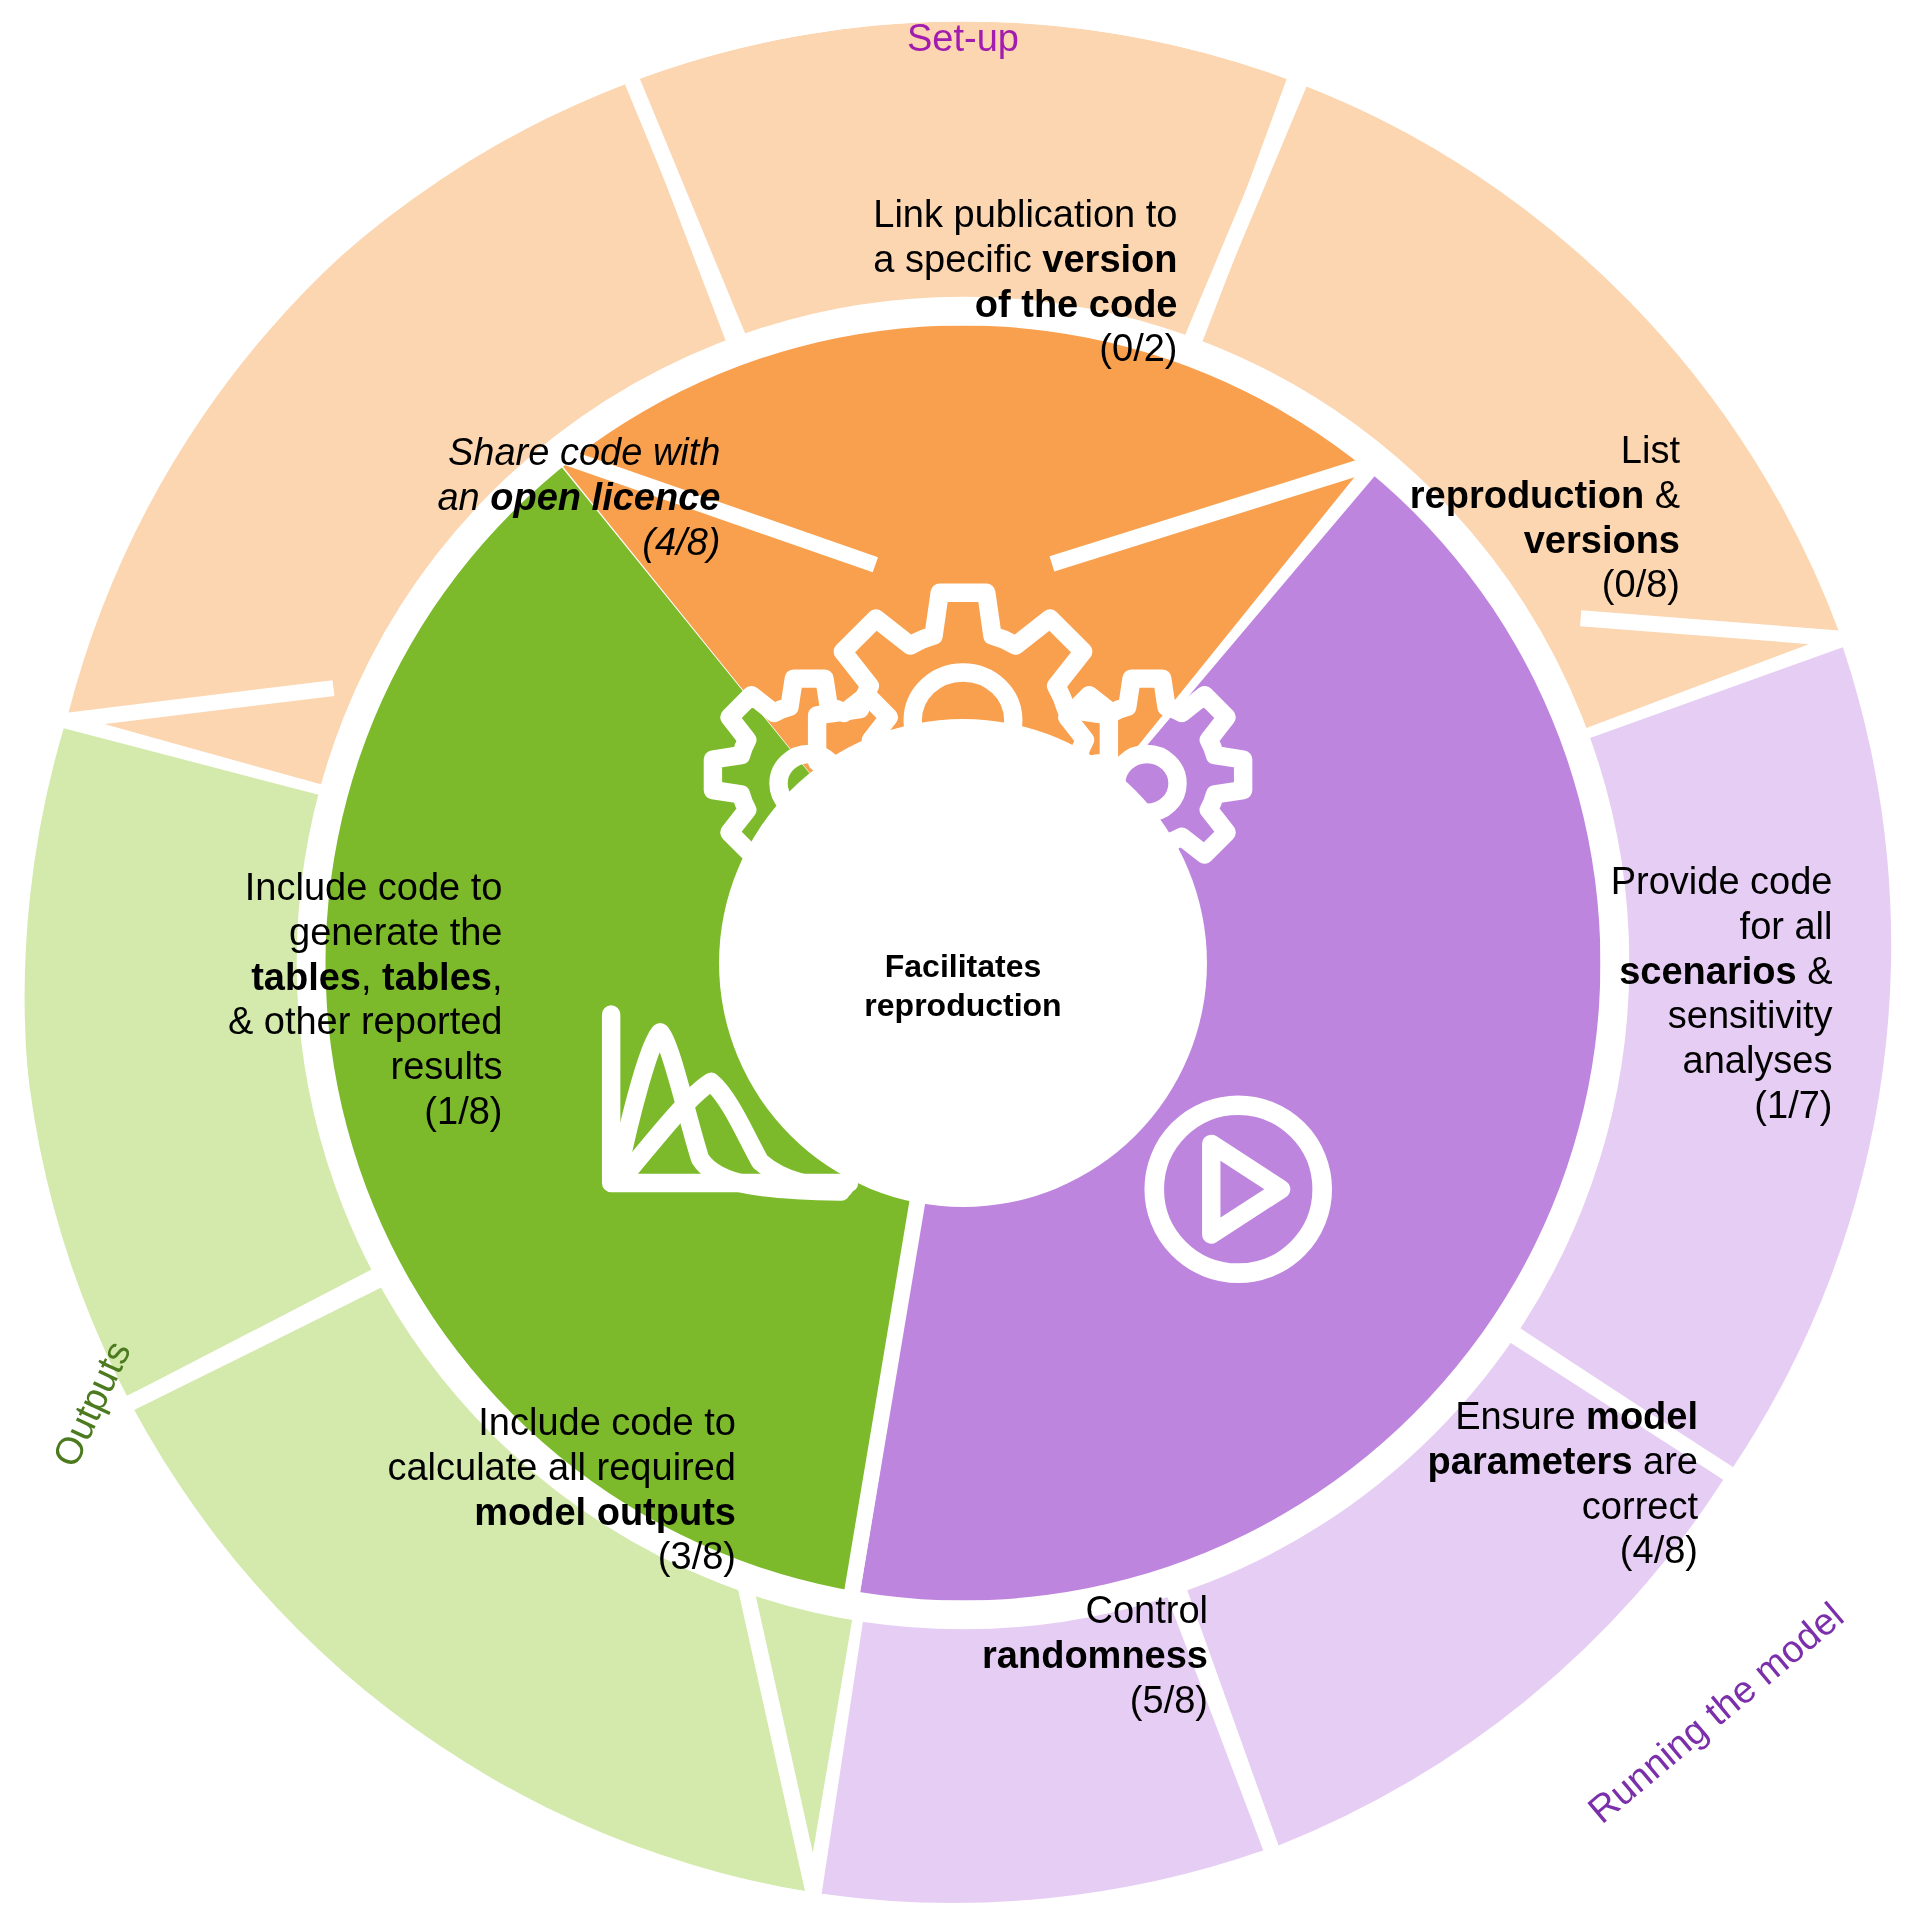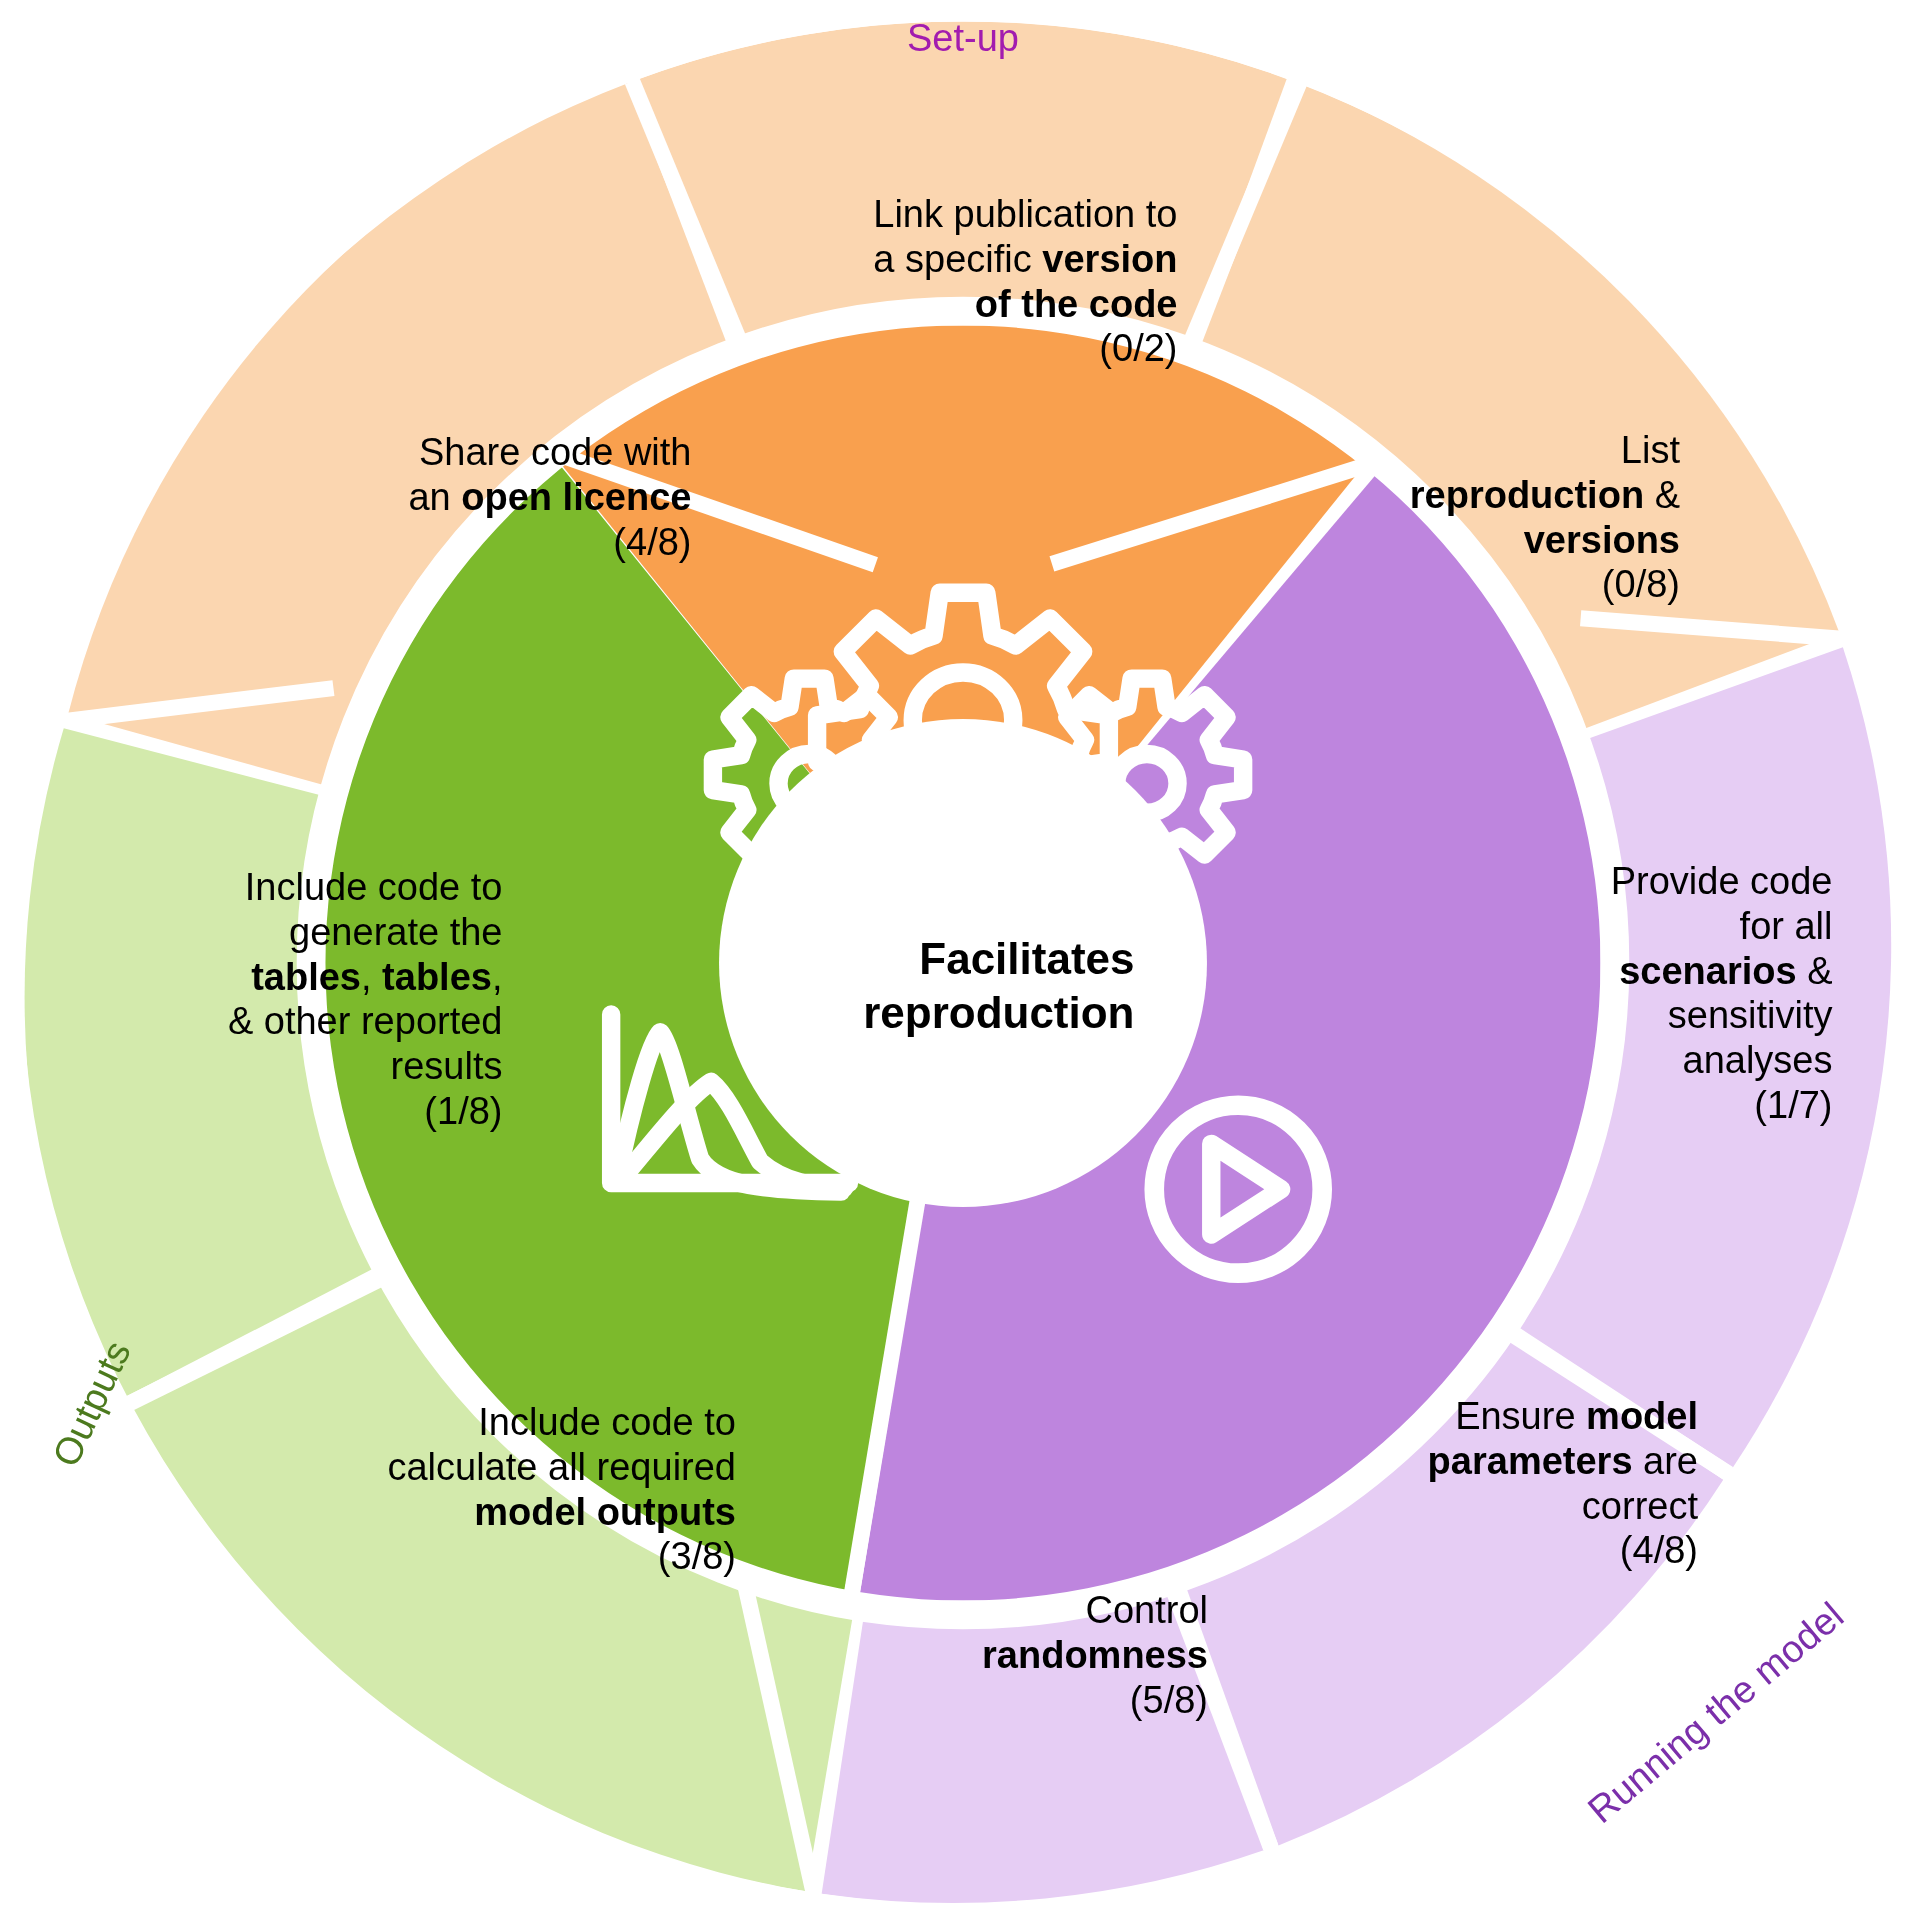--- a/index.html
+++ b/index.html
@@ -35,24 +35,24 @@
     line-height: 1.18;
     text-align: right;
     white-space: pre-line;
     transform: translate(-50%, -50%);
     pointer-events: none;
   }
   .seg-text b { font-weight: bold; margin-top: 12px; }
   .center-label {
     position: absolute;
     transform: translate(-50%, -50%);
-    text-align: right;
+    text-align: center;
     font-family: "Liberation Sans", sans-serif;
     font-weight: bold;
-    font-size: 44px;
+    font-size: 32px;
     line-height: 1.22;
     color: #000000;
     white-space: pre-line;
   }
   .group-label {
     position: absolute;
     font-family: "Liberation Sans", sans-serif;
     font-size: 38px;
     white-space: nowrap;
     transform-origin: 50% 50%;
@@ -175,21 +175,21 @@
   <div class="seg-text" style="left:1661px; top:993px; width:343px;">Provide code<br>for all<br><b>scenarios</b> &amp;<br>sensitivity<br>analyses<br>(1/7)</div>
 
   <div class="seg-text" style="left:1502px; top:1484px; width:392px;">Ensure <b>model</b><br><b>parameters</b> are<br>correct<br>(4/8)</div>
 
   <div class="seg-text" style="left:1018px; top:1655px; width:380px;">Control<br><b>randomness</b><br>(5/8)</div>
 
   <div class="seg-text" style="left:503px; top:1490px; width:466px;">Include code to<br>calculate all required<br><b>model outputs</b><br>(3/8)</div>
 
   <div class="seg-text" style="left:294px; top:999px; width:417px;">Include code to<br>generate the<br><b>tables</b>, <b>tables</b>,<br>&amp; other reported<br>results<br>(1/8)</div>
 
-  <div class="seg-text" style="left:471px; top:497px; width:441px;">Share code with<br>an <b>open licence</b><br>(4/8)</div>
+  <div class="seg-text" style="left:500px; top:497px; width:441px;font-style:italic;">Share code with<br>an <b>open licence</b><br>(4/8)</div>
 
   <div class="center-label" style="left:963px; top:986px; width:343px;">Facilitates
 reproduction</div>
 
   <div class="group-label group-setup">Set-up</div>
 
   <div class="group-label group-outputs">Outputs</div>
 
   <div class="group-label group-running">Running the model</div>
 

